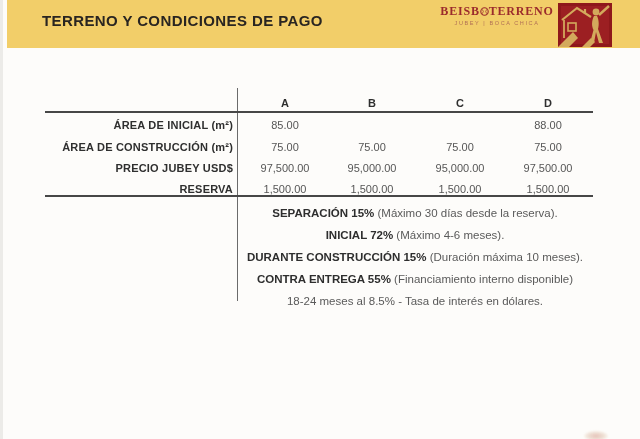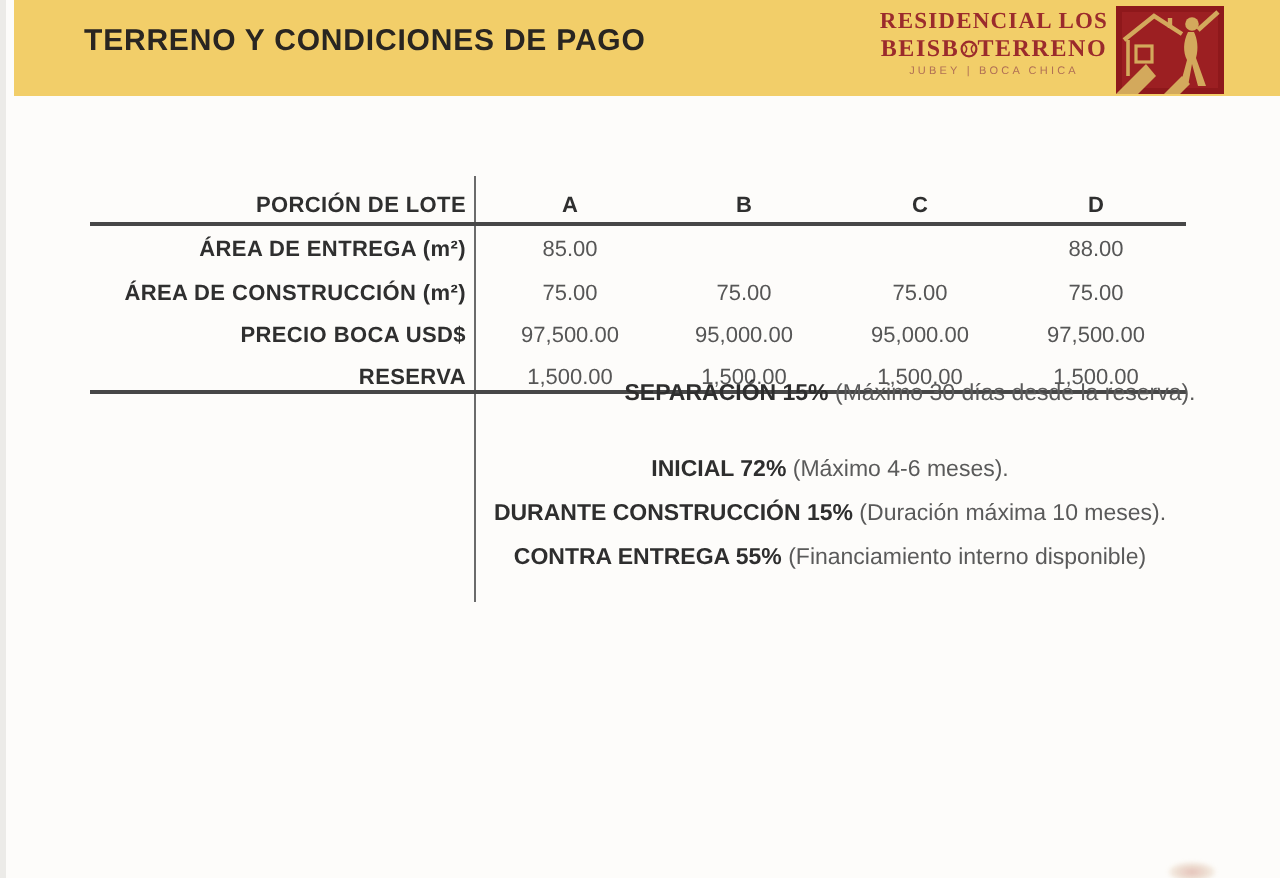--- a/index.html
+++ b/index.html
@@ -48,21 +48,21 @@
   .cell-c{left:417px;width:86px;text-align:center;}
   .cell-d{left:505px;width:86px;text-align:center;}
   .col-head{font-weight:bold;color:#2f2f2f;}
   .val{color:#565656;}
 
   
   .cond-line{
     position:absolute;left:237px;width:356px;height:15px;line-height:15px;
     text-align:center;font-size:11.5px;color:#5a5a5a;white-space:nowrap;
   }
-  .cond-1{top:190px;padding-left:40px;}
+  .cond-1{top:206px;}
   .cond-2{top:228px;}
   .cond-3{top:250px;text-align:center;}
   .cond-4{top:272px;}
   .cond-5{top:294px;}
   .cond-bold{font-weight:bold;color:#2e2e2e;}
 
   
   .corner-mark{
     position:absolute;left:584px;top:431px;width:24px;height:10px;border-radius:50%;
     background:radial-gradient(ellipse at center, rgba(196,120,100,.45), rgba(214,178,140,.25) 60%, rgba(255,255,255,0) 75%);
@@ -72,21 +72,20 @@
 </head>
 <body>
 
 <div class="page">
   <div class="edge-strip"></div>
 
   <div class="band"></div>
   <div class="page-title">TERRENO Y CONDICIONES DE PAGO</div>
 
   <div class="brand">
-    <div class="brand-line1">RESIDENCIAL LOS</div>
     <div class="brand-line2"><span>BEISB</span><svg class="ball-icon" width="9" height="9" viewBox="0 0 9 9">
           <circle cx="4.5" cy="4.5" r="3.7" fill="none" stroke="#9b2b2c" stroke-width="1.1"></circle>
           <path d="M2.2 2.2 Q4.5 4.5 2.2 6.8 M6.8 2.2 Q4.5 4.5 6.8 6.8" fill="none" stroke="#9b2b2c" stroke-width="0.7"></path>
         </svg><span>TERRENO</span></div>
     <div class="brand-tagline">JUBEY | BOCA CHICA</div>
   </div>
 
   <svg class="logo-mark" viewBox="0 0 54 44">
     <rect x="0" y="0" width="54" height="44" fill="#8e181b"></rect>
     <rect x="3" y="3" width="48" height="38" fill="#9c1f22"></rect>
@@ -102,41 +101,40 @@
 
     <path d="M0 44 L15 29 L20 35 L11 44 Z" fill="#d3a95c"></path>
     <path d="M24 44 L33 35 L37 39 L32 44 Z" fill="#d3a95c"></path>
   </svg>
 
   <div class="vline"></div>
   <div class="hline hline-top"></div>
   <div class="hline hline-bottom"></div>
 
   <div class="trow trow-header">
-    <span class="cell cell-label">PORCIÓN DE LOTE</span>
     <span class="cell cell-a col-head">A</span>
     <span class="cell cell-b col-head">B</span>
     <span class="cell cell-c col-head">C</span>
     <span class="cell cell-d col-head">D</span>
   </div>
 
   <div class="trow trow-1">
-    <span class="cell cell-label">ÁREA DE ENTREGA (m²)</span>
+    <span class="cell cell-label">ÁREA DE INICIAL (m²)</span>
     <span class="cell cell-a val">85.00</span>
     <span class="cell cell-d val">88.00</span>
   </div>
   <div class="trow trow-2">
     <span class="cell cell-label">ÁREA DE CONSTRUCCIÓN (m²)</span>
     <span class="cell cell-a val">75.00</span>
     <span class="cell cell-b val">75.00</span>
     <span class="cell cell-c val">75.00</span>
     <span class="cell cell-d val">75.00</span>
   </div>
   <div class="trow trow-3">
-    <span class="cell cell-label">PRECIO BOCA USD$</span>
+    <span class="cell cell-label">PRECIO JUBEY USD$</span>
     <span class="cell cell-a val">97,500.00</span>
     <span class="cell cell-b val">95,000.00</span>
     <span class="cell cell-c val">95,000.00</span>
     <span class="cell cell-d val">97,500.00</span>
   </div>
   <div class="trow trow-4">
     <span class="cell cell-label">RESERVA</span>
     <span class="cell cell-a val">1,500.00</span>
     <span class="cell cell-b val">1,500.00</span>
     <span class="cell cell-c val">1,500.00</span>
@@ -148,15 +146,16 @@
   </div>
   <div class="cond-line cond-2">
     <span class="cond-bold">INICIAL 72%</span><span> (Máximo 4-6 meses).</span>
   </div>
   <div class="cond-line cond-3">
     <span class="cond-bold">DURANTE CONSTRUCCIÓN 15%</span><span> (Duración máxima 10 meses).</span>
   </div>
   <div class="cond-line cond-4">
     <span class="cond-bold">CONTRA ENTREGA 55%</span><span> (Financiamiento interno disponible)</span>
   </div>
+  <div class="cond-line cond-5">18-24 meses al 8.5% - Tasa de interés en dólares.</div>
 
   <div class="corner-mark"></div>
 </div>
 
 </body></html>

